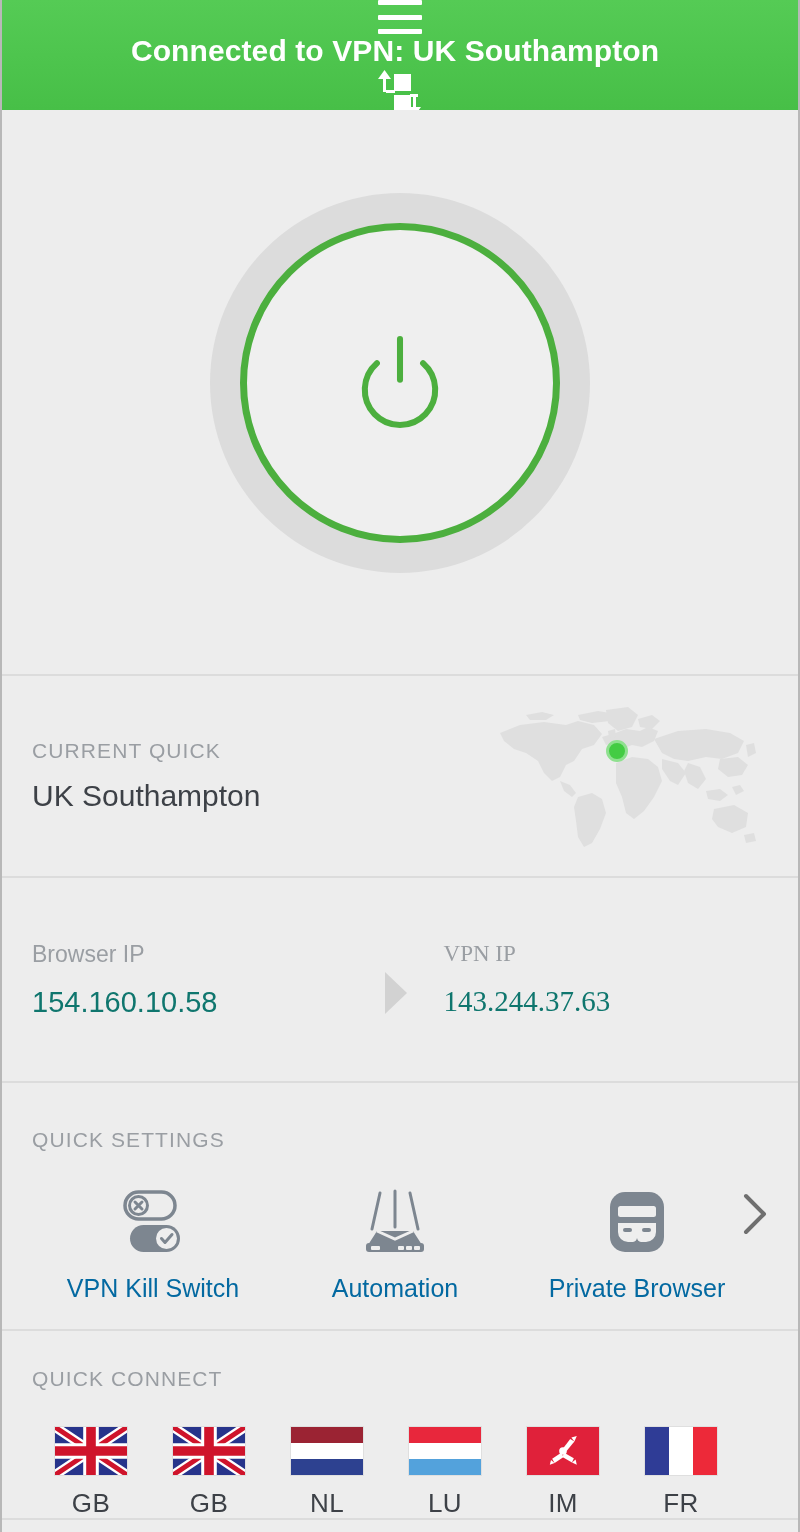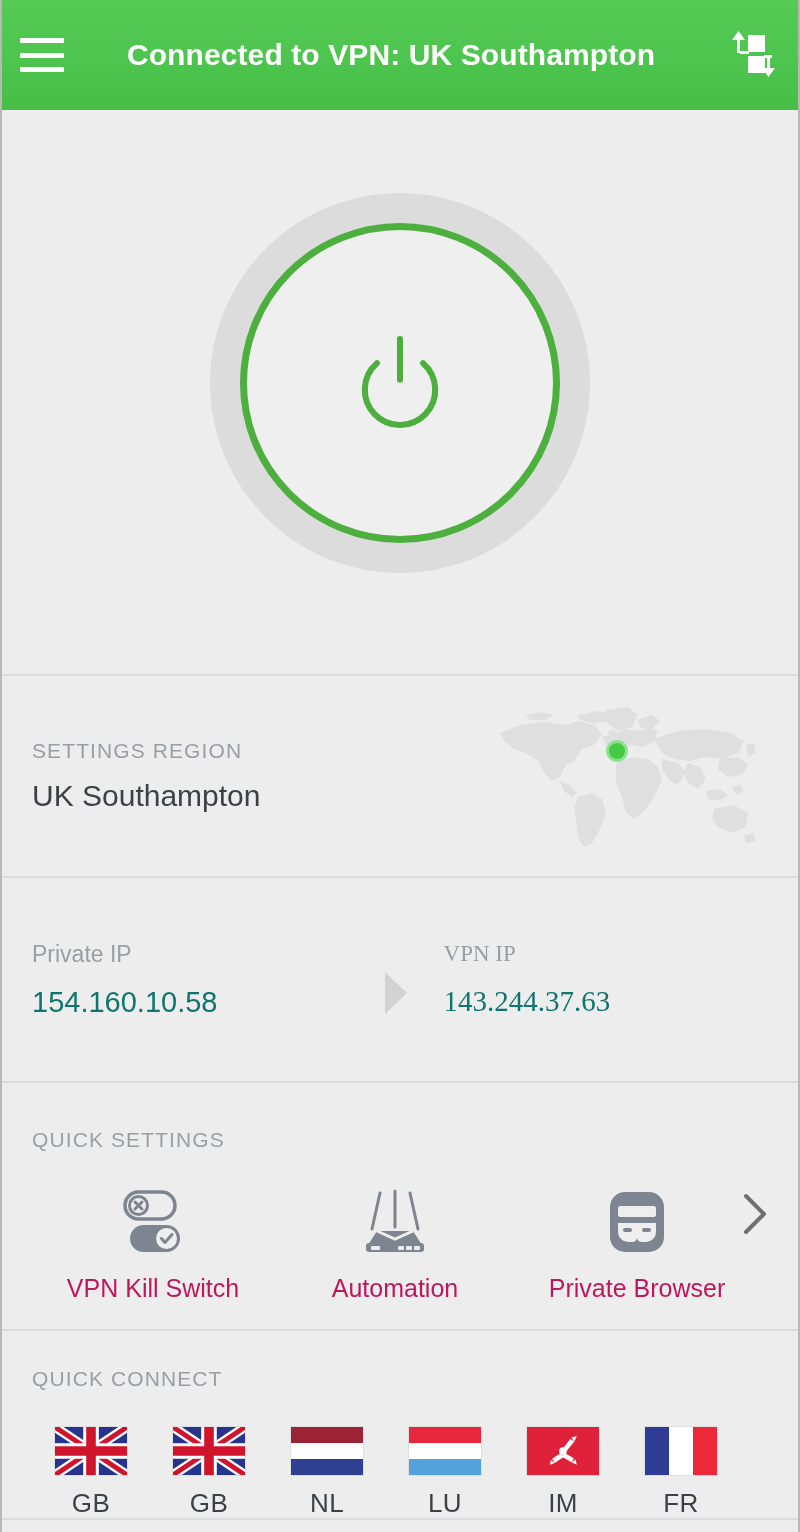--- a/index.html
+++ b/index.html
@@ -26,20 +26,21 @@
   
   .appbar {
     position: relative;
     height: 110px;
     min-height: 110px;
     background: #4fc94f;
     background: linear-gradient(to bottom, #55cb55 0%, #47bf47 100%);
     display: flex;
     align-items: center;
     padding: 0 18px;
+    flex-direction: column;
   }
   .hamburger {
     width: 44px;
     height: 34px;
     display: flex;
     flex-direction: column;
     justify-content: space-between;
     cursor: pointer;
     flex: none;
   }
@@ -205,21 +206,21 @@
     width: 74px;
     height: 72px;
     display: flex;
     align-items: center;
     justify-content: center;
   }
   .qs-icon svg { display: block; }
   .qs-label {
     margin-top: 16px;
     font-size: 25px;
-    color: #be185d;
+    color: #0369a1;
     white-space: nowrap;
   }
   .qs-chevron {
     position: absolute;
     right: 26px;
     top: 108px;
     width: 34px;
     height: 46px;
     cursor: pointer;
   }
@@ -294,21 +295,21 @@
       <div class="power-inner-disc"></div>
       <svg class="power-glyph" viewBox="0 0 100 100" xmlns="http://www.w3.org/2000/svg">
         <path d="M29 32 A32 32 0 1 0 71 32" fill="none" stroke="#4caf3e" stroke-width="5.5" stroke-linecap="round"></path>
         <line x1="50" y1="10" x2="50" y2="47" stroke="#4caf3e" stroke-width="5.5" stroke-linecap="round"></line>
       </svg>
     </div>
   </div>
 
   <div class="section region">
     <div class="region-text">
-      <div class="section-label region-label">SETTINGS REGION</div>
+      <div class="section-label region-label">CURRENT QUICK</div>
       <div class="region-value">UK Southampton</div>
     </div>
     <div class="region-map">
       <svg viewBox="0 0 280 150" xmlns="http://www.w3.org/2000/svg">
         <g fill="#dfdfdf">
 
           <path d="M18 32 L38 24 L62 21 L84 24 L96 20 L112 24 L120 33 L112 44 L100 48 L92 60 L84 64 L78 76 L70 80 L62 72 L56 60 L44 52 L32 48 L22 40 Z"></path>
           <path d="M96 14 L116 10 L134 13 L128 20 L110 22 L98 19 Z"></path>
           <path d="M44 14 L60 11 L72 14 L64 19 L48 19 Z"></path>
 
@@ -340,21 +341,21 @@
 
           <path d="M126 30 L133 28 L134 36 L127 37 Z"></path>
         </g>
       </svg>
       <div class="map-dot"></div>
     </div>
   </div>
 
   <div class="section ip-row">
     <div class="ip-block">
-      <div class="ip-label">Private IP</div>
+      <div class="ip-label">Browser IP</div>
       <div class="ip-value">154.160.10.58</div>
     </div>
     <div class="ip-arrow"></div>
     <div class="ip-block right">
       <div class="ip-label">VPN IP</div>
       <div class="ip-value">143.244.37.63</div>
     </div>
   </div>
 
   <div class="section quick-settings">

